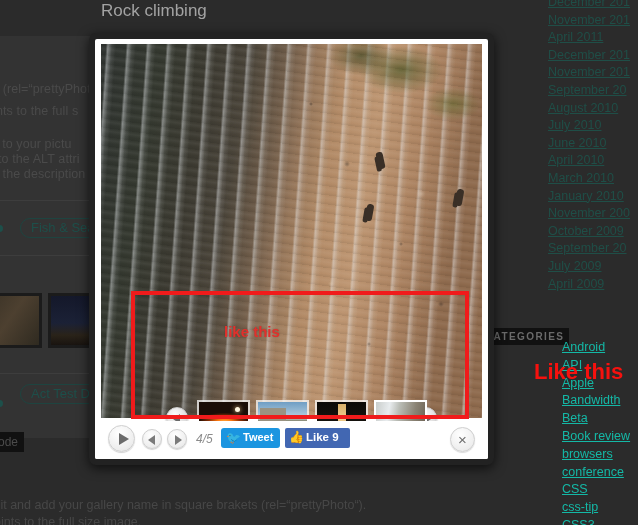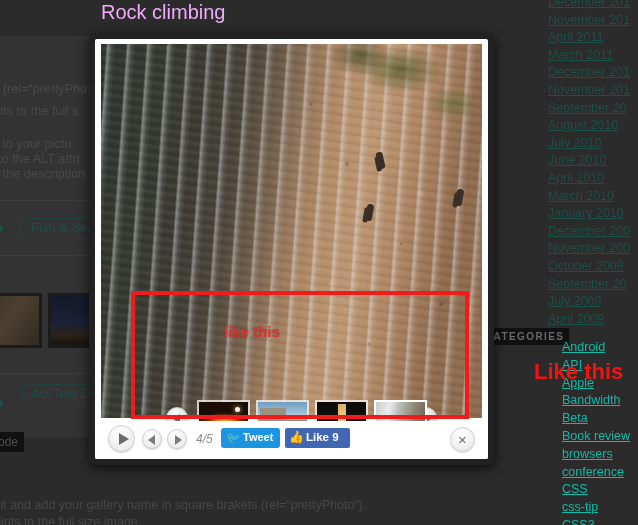--- a/index.html
+++ b/index.html
@@ -19,22 +19,22 @@
 
   
   .page {
     position: absolute; inset: 0;
     background: #2b2b2b;
   }
 
   .page-title {
     position: absolute;
     left: 101px; top: 1px;
-    font-size: 20px;
-    color: #f0abfc;
+    font-size: 17px;
+    color: #a3a3a3;
     white-space: nowrap;
   }
 
   .content-col {
     position: absolute;
     left: 0; top: 36px;
     width: 272px;
     background: #333333;
     height: 402px;
   }
@@ -395,31 +395,29 @@
     <div class="code-chip" style="left:-8px; top:432px;">ode</div>
 
     <div class="footer-para" style="left:-10px; top:498px;">o it and add your gallery name in square brakets (rel=“prettyPhoto“).</div>
     <div class="footer-para" style="left:-6px; top:515px;">oints to the full size image.</div>
 
     <div class="sidebar">
       <div id="archive-list" style="position:absolute; left:0; top:-6px;">
           <a class="side-link" href="#">December 201</a>
           <a class="side-link" href="#">November 201</a>
           <a class="side-link" href="#">April 2011</a>
-          <a class="side-link" href="#">March 2011</a>
           <a class="side-link" href="#">December 201</a>
           <a class="side-link" href="#">November 201</a>
           <a class="side-link" href="#">September 20</a>
           <a class="side-link" href="#">August 2010</a>
           <a class="side-link" href="#">July 2010</a>
           <a class="side-link" href="#">June 2010</a>
           <a class="side-link" href="#">April 2010</a>
           <a class="side-link" href="#">March 2010</a>
           <a class="side-link" href="#">January 2010</a>
-          <a class="side-link" href="#">December 200</a>
           <a class="side-link" href="#">November 200</a>
           <a class="side-link" href="#">October 2009</a>
           <a class="side-link" href="#">September 20</a>
           <a class="side-link" href="#">July 2009</a>
           <a class="side-link" href="#">April 2009</a>
         </div>
       <div class="side-heading" style="left:-68px; top:328px;">CATEGORIES</div>
       <div id="category-list" style="position:absolute; left:14px; top:339px;">
           <a class="cat-link" href="#">Android</a>
           <a class="cat-link" href="#">API</a>

